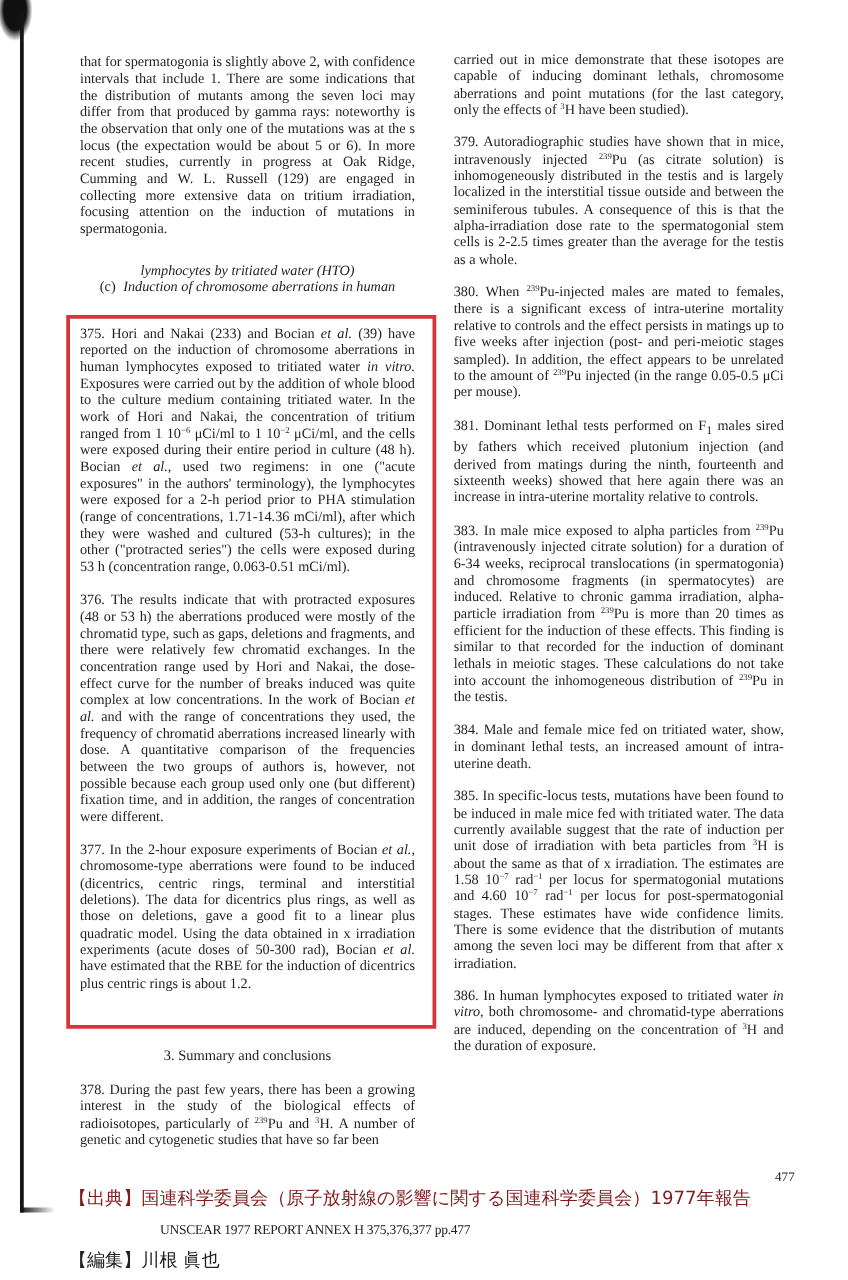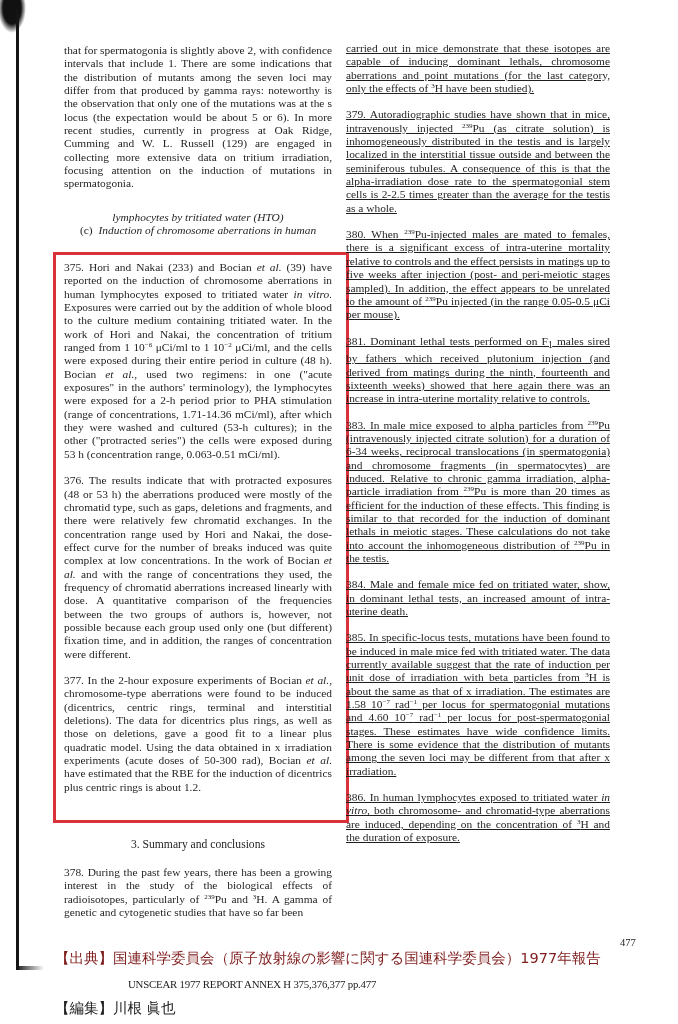--- a/index.html
+++ b/index.html
@@ -18,21 +18,21 @@
   }
   .binding-foot {
     position: absolute; left: 16px; top: 966px; width: 28px; height: 4px;
     background: linear-gradient(to right, #151515, rgba(0,0,0,0));
   }
   .col {
     position: absolute; font-size: 11.4px; line-height: 13.35px;
     text-align: justify; hyphens: none;
   }
   .col-left { left: 64px; top: 44px; width: 268px; }
-  .col-right { left: 346px; top: 42px; width: 264px; text-decoration: underline; }
+  .col-right { left: 363px; top: 42px; width: 264px; }
   p.para { margin: 0 0 13px 0; }
   .heading-c {
     margin: 20px 0 14px 0; text-align: center; font-style: italic;
     font-size: 11.4px; line-height: 13.4px;
   }
   .heading-c .lbl { font-style: normal; margin-right: 6px; }
   .highlight-box {
     position: absolute; left: 53px; top: 252px; width: 290px; height: 565px;
     border: 3px solid #d8333a;
   }
@@ -86,21 +86,21 @@
   </p>
   <p class="para">
     <span>377.</span><span> In the 2-hour exposure experiments of Bocian </span><em>et al.</em><span>, chromosome-type aberrations were found to be induced (dicentrics, centric rings, terminal and interstitial deletions). The data for dicentrics plus rings, as well as those on deletions, gave a good fit to a linear plus quadratic model. Using the data obtained in x irradiation experiments (acute doses of 50-300 rad), Bocian </span><em>et al.</em><span> have estimated that the RBE for the induction of dicentrics plus centric rings is about 1.2.</span>
   </p>
 </div>
 
 <div class="section-heading">3.  Summary and conclusions</div>
 
 <div class="col after">
   <p class="para">
-    <span>378. During the past few years, there has been a growing interest in the study of the biological effects of radioisotopes, particularly of </span><sup>239</sup><span>Pu and </span><sup>3</sup><span>H. A gamma of genetic and cytogenetic studies that have so far been</span>
+    <span>378. During the past few years, there has been a growing interest in the study of the biological effects of radioisotopes, particularly of </span><sup>239</sup><span>Pu and </span><sup>3</sup><span>H. A number of genetic and cytogenetic studies that have so far been</span>
   </p>
 </div>
 
 <div class="col col-right">
   <p class="para">
     <span>carried out in mice demonstrate that these isotopes are capable of inducing dominant lethals, chromosome aberrations and point mutations (for the last category, only the effects of </span><sup>3</sup><span>H have been studied).</span>
   </p>
   <p class="para">
     <span>379. Autoradiographic studies have shown that in mice, intravenously injected </span><sup>239</sup><span>Pu (as citrate solution) is inhomogeneously distributed in the testis and is largely localized in the interstitial tissue outside and between the seminiferous tubules. A consequence of this is that the alpha-irradiation dose rate to the spermatogonial stem cells is 2-2.5 times greater than the average for the testis as a whole.</span>
   </p>

